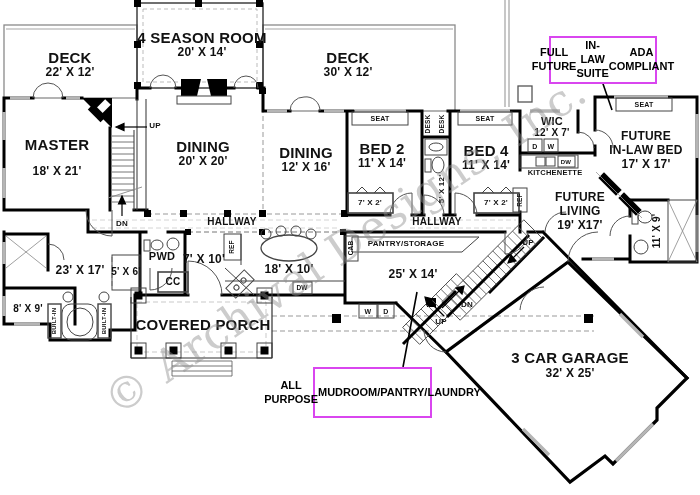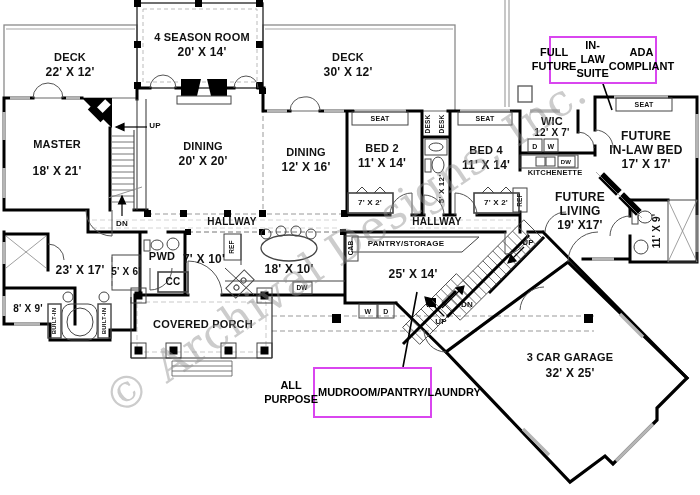--- a/index.html
+++ b/index.html
@@ -2,21 +2,21 @@
 <html><head>
 <meta charset="utf-8">
 <style>
   html,body{margin:0;padding:0;background:#fff;}
   #plan{position:relative;width:700px;height:495px;background:#fff;overflow:hidden;
         font-family:"Liberation Sans",sans-serif;}
   #plan svg{position:absolute;left:0;top:0;z-index:0;}
   .lbl{position:absolute;transform:translate(-50%,-50%);font-weight:bold;color:#111;
        white-space:nowrap;z-index:2;letter-spacing:.2px;line-height:1;}
   .v{transform:translate(-50%,-50%) rotate(-90deg);}
-  .s13{font-size:11px;}.s12{font-size:12px;}.s11{font-size:11px;}.s10{font-size:10px;}.s8{font-size:8px;}.s75{font-size:7.5px;padding-left:12px;}.s7{font-size:7px;}
+  .s13{font-size:15px;}.s12{font-size:12px;}.s11{font-size:11px;}.s10{font-size:10px;}.s8{font-size:8px;}.s75{font-size:7.5px;padding-left:12px;}.s7{font-size:7px;}
   .s65{font-size:6.5px;}.s6{font-size:6px;}
   .callout{position:absolute;border:2px solid #d946ef;background:#fff;z-index:3;
            display:flex;flex-direction:row;align-items:center;justify-content:center;
            font-weight:bold;font-size:11px;line-height:1.25;text-align:center;}
   #wm{position:absolute;left:345px;top:245px;transform:translate(-50%,-50%) rotate(-34deg);
       font-family:"DejaVu Serif",serif;font-size:44px;color:#8f8f8f;opacity:.45;
       white-space:nowrap;z-index:4;pointer-events:none;letter-spacing:1px;}
 </style>
 </head>
 <body>

